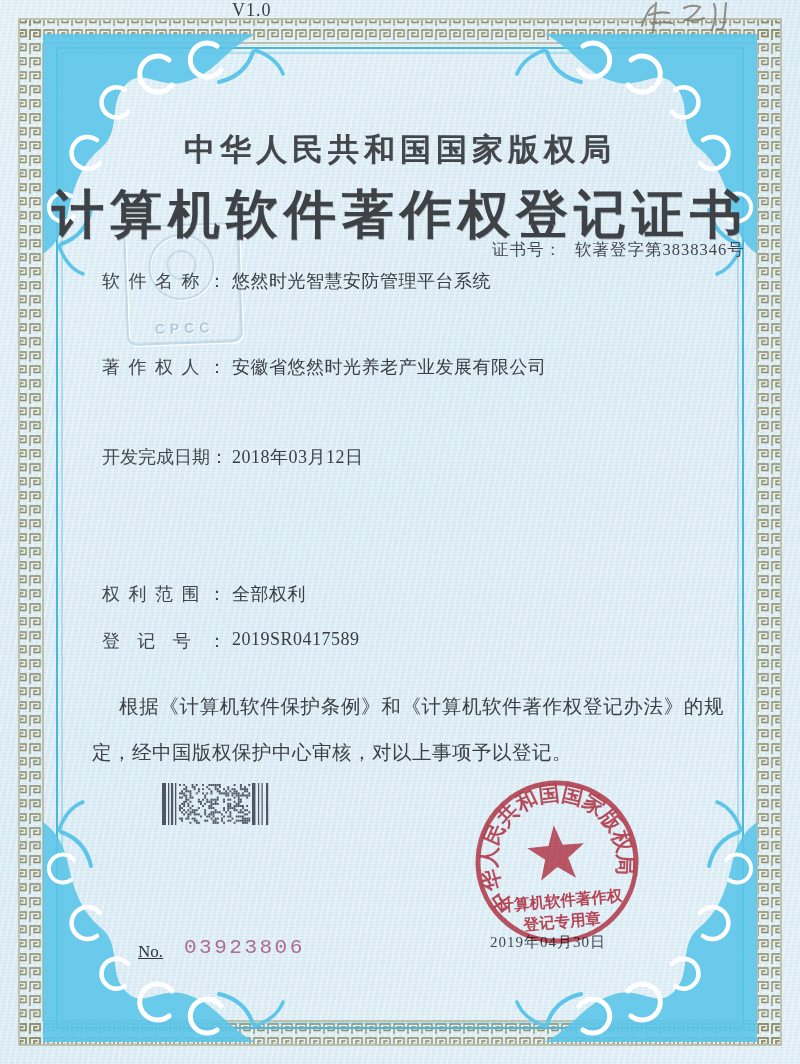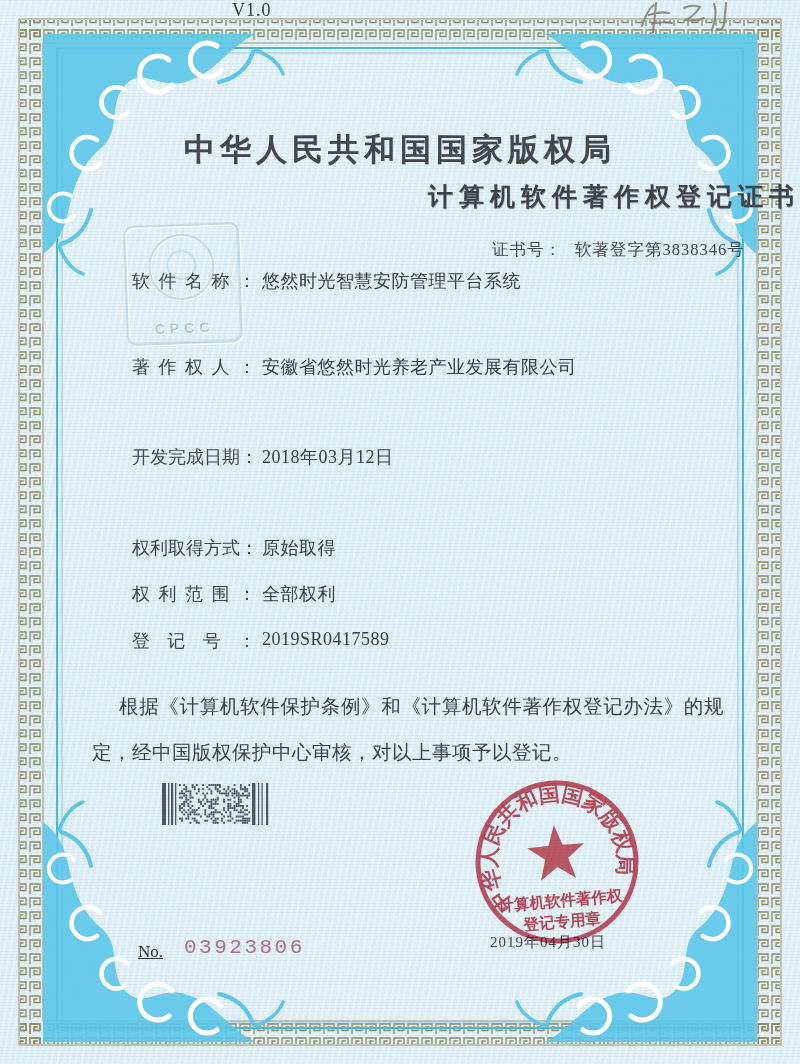--- a/index.html
+++ b/index.html
@@ -16,31 +16,31 @@
     color:#3c4145;
   }
   .abs{position:absolute;}
   
   #authority-title{
     left:0;top:129px;width:800px;text-align:center;
     font-size:31px;font-weight:bold;letter-spacing:5px;color:#43474b;
     text-shadow:.4px .4px 0 rgba(60,70,75,.35);
   }
   #certificate-title{
-    left:0;top:180px;width:800px;text-align:right;
-    font-size:25px;font-weight:bold;letter-spacing:6px;color:#3e4246;
+    left:0;top:180px;width:800px;text-align:center;
+    font-size:52px;font-weight:bold;letter-spacing:6px;color:#3e4246;
     text-shadow:.5px .5px 0 rgba(55,60,65,.35);
   }
   
   #cert-number-row{
     left:492px;top:239px;display:flex;gap:13px;
     font-size:16.5px;color:#43484d;letter-spacing:1px;font-family:Liberation Serif, serif;
   }
   
-  .row{left:102px;font-size:18px;color:#3b4044;white-space:nowrap;margin-left:30px;}
+  .row{left:102px;font-size:18px;color:#3b4044;white-space:nowrap;}
   .flabel{
     display:inline-block;width:124px;vertical-align:top;
     text-align:justify;text-align-last:justify;-moz-text-align-last:justify;
     color:#40464b;
   }
   .fvalue{padding-left:6px;color:#383d42;letter-spacing:.5px;}
   #field-value-line2{left:232px;font-size:18px;color:#383d42;letter-spacing:1px;}
   
   #statement-paragraph{
     left:92px;top:684px;width:632px;
@@ -155,23 +155,20 @@
 
   <div class="abs row" style="top:355px;">
     <span class="flabel">著作权人：</span><span class="fvalue">安徽省悠然时光养老产业发展有限公司</span>
   </div>
 
   <div class="abs row" style="top:445px;">
     <span class="flabel">开发完成日期：</span><span class="fvalue">2018年03月12日</span>
   </div>
 
 
-  <div class="abs row" style="top:536px;">
-    <span class="flabel">权利取得方式：</span><span class="fvalue">原始取得</span>
-  </div>
 
   <div class="abs row" style="top:582px;">
     <span class="flabel">权利范围：</span><span class="fvalue">全部权利</span>
   </div>
 
   <div class="abs row" style="top:629px;">
     <span class="flabel">登记号：</span><span class="fvalue">2019SR0417589</span>
   </div>
 
   <div id="statement-paragraph" class="abs">根据《计算机软件保护条例》和《计算机软件著作权登记办法》的规定，经中国版权保护中心审核，对以上事项予以登记。</div>

